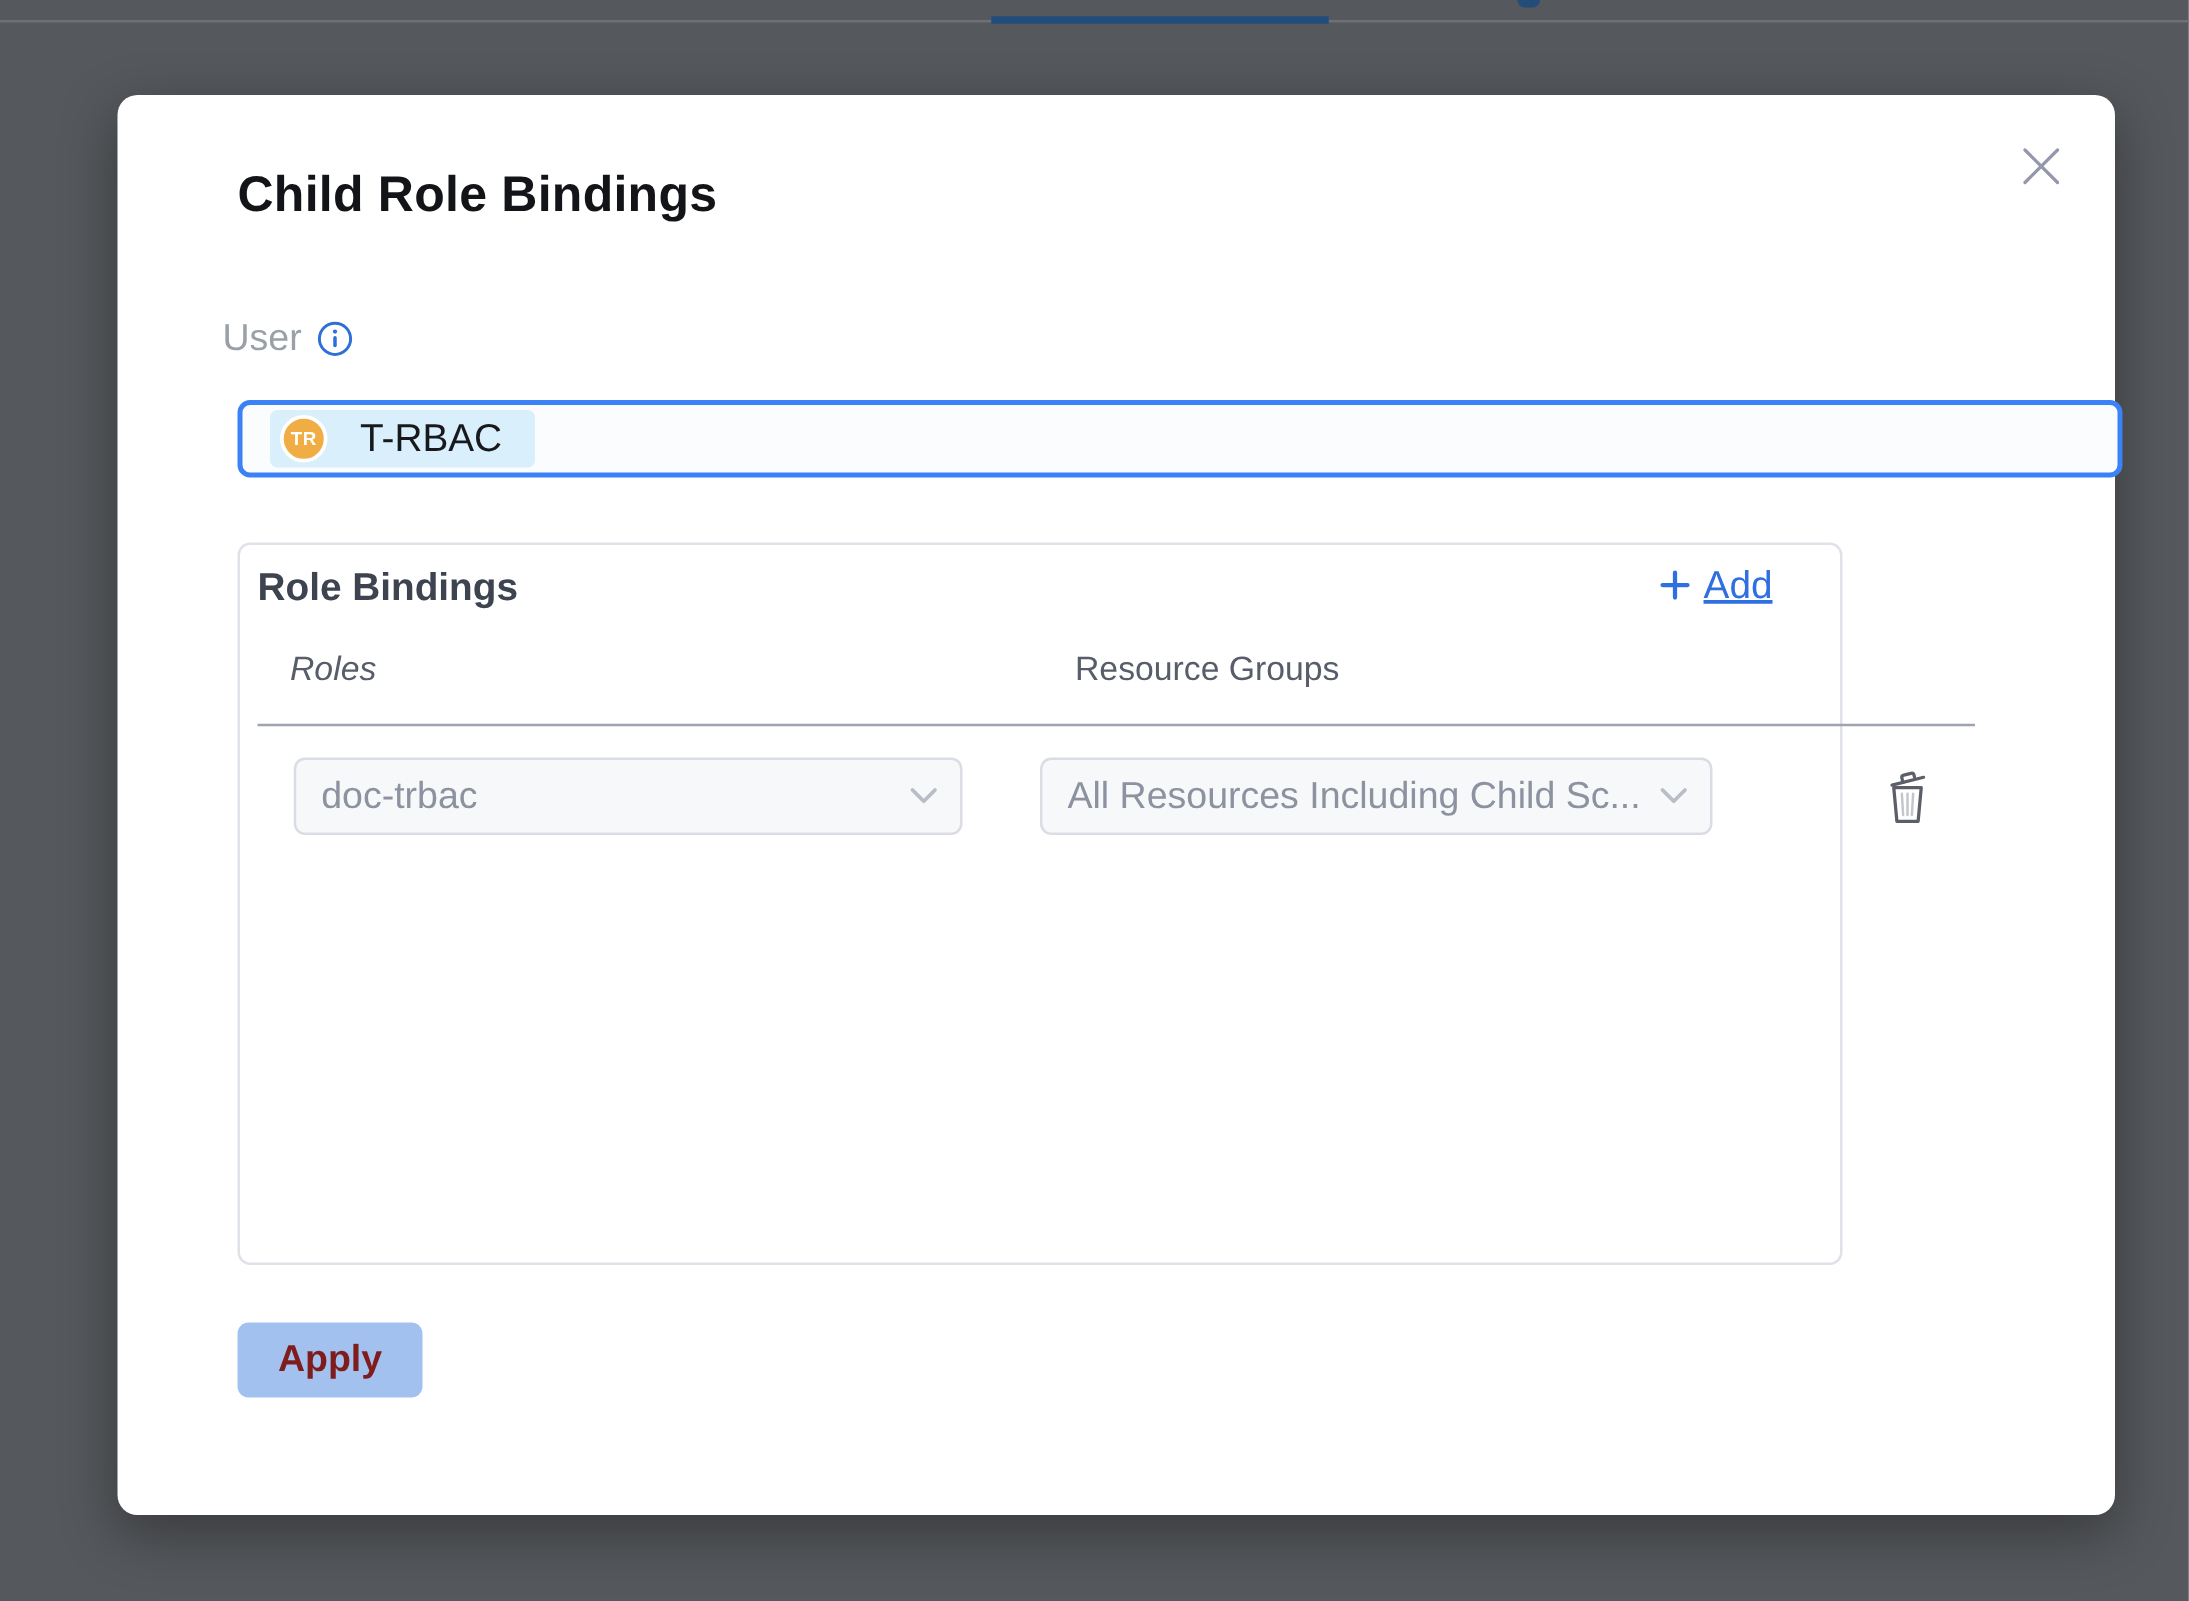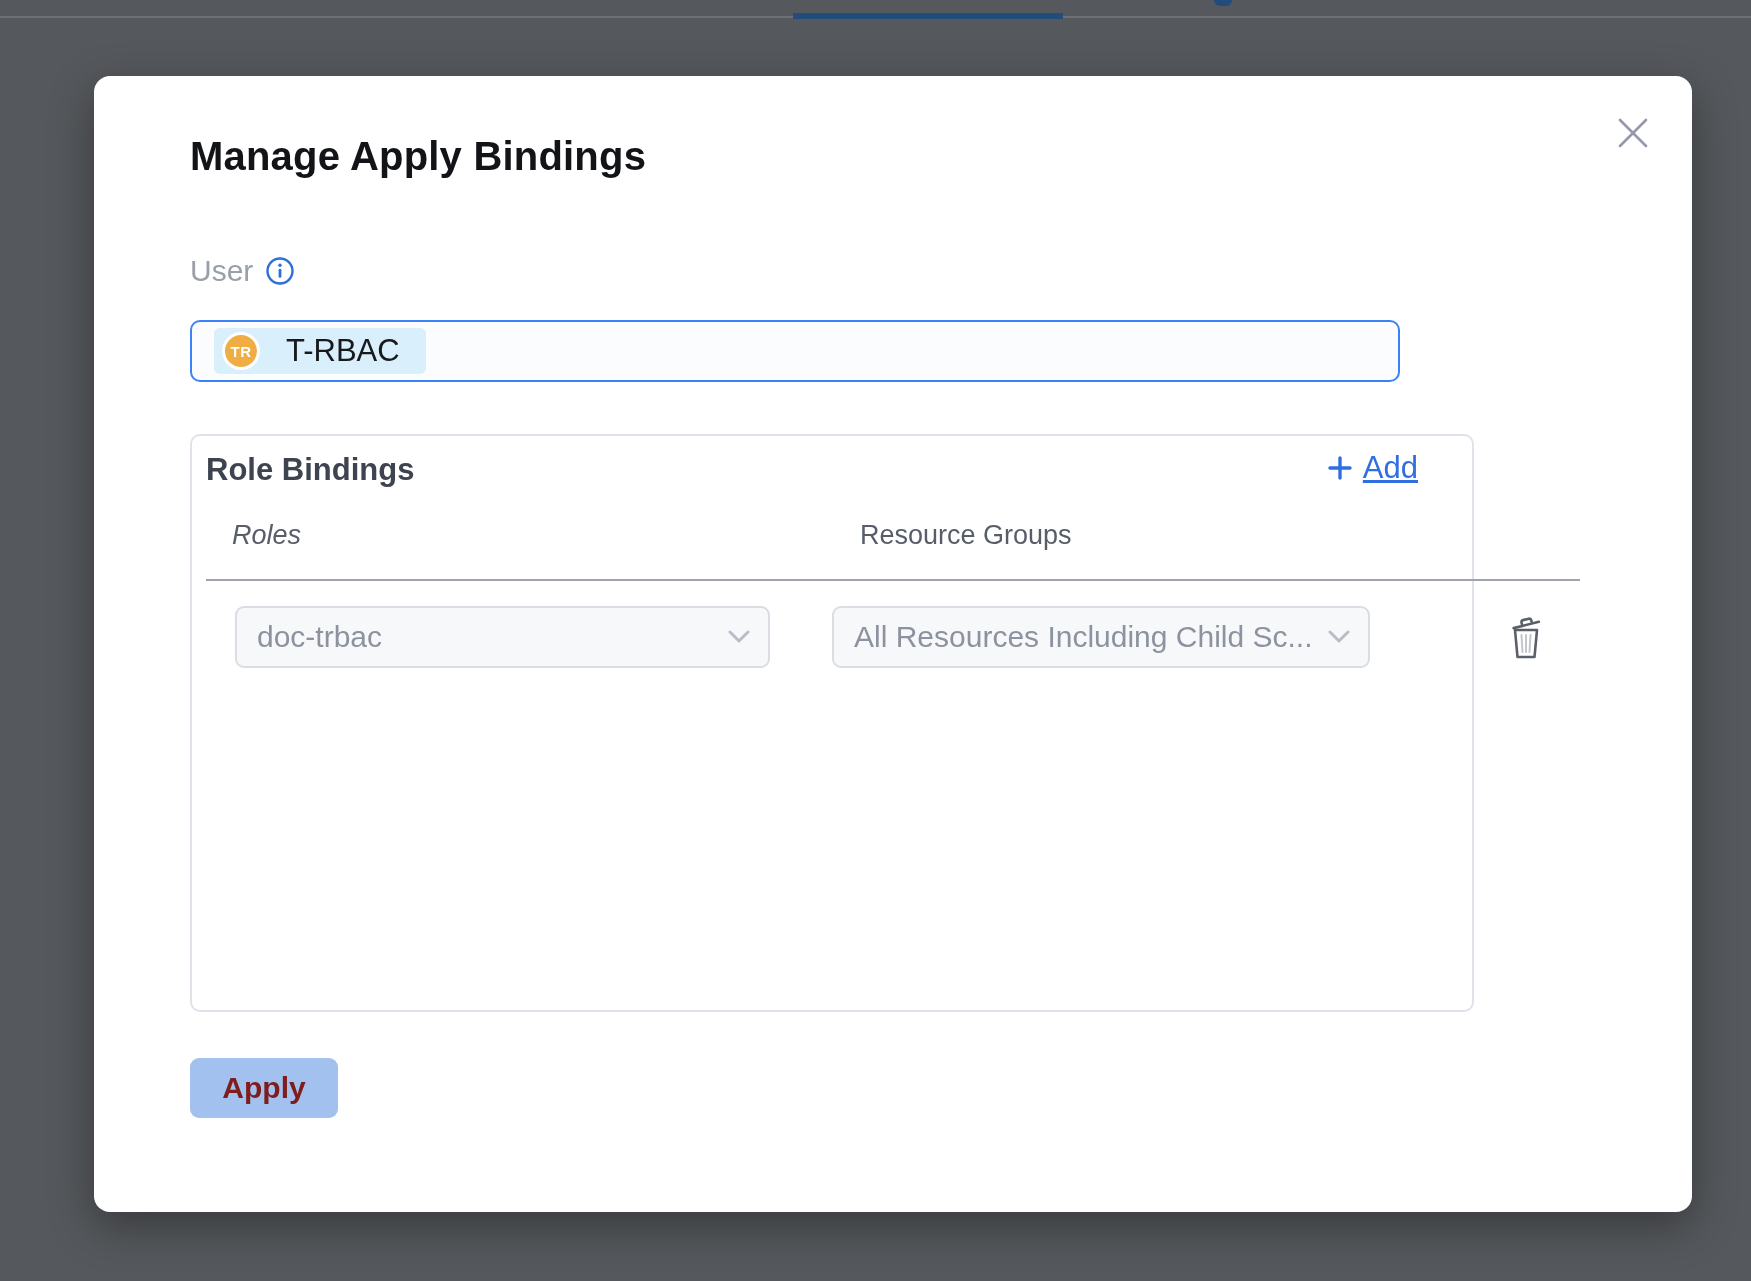--- a/index.html
+++ b/index.html
@@ -38,28 +38,28 @@
     display: flex; align-items: center; justify-content: center;
     cursor: pointer; background: none; border: none;
   }
   .modal-title {
     position: absolute; left: 96px; top: 58px;
     font-size: 40px; font-weight: 700; color: #121418; letter-spacing: 0.2px;
   }
 
   
   .user-label-row {
-    position: absolute; left: 96px; top: 178px;
+    position: absolute; left: 84px; top: 178px;
     display: flex; align-items: center; gap: 12px;
   }
   .user-label { font-size: 30px; color: #9aa0a8; }
   .user-field {
-    position: absolute; left: 96px; top: 244px; width: 1210px; height: 62px;
+    position: absolute; left: 96px; top: 244px; width: 1508px; height: 62px;
     background: #fbfcfd;
-    border: 2px solid #3b82f6;
+    border: 4px solid #3b82f6;
     border-radius: 10px;
     display: flex; align-items: center; padding: 0 10px;
   }
   .user-chip {
     display: inline-flex; align-items: center; gap: 16px;
     background: var(--chip-bg, #d9effc);
     border-radius: 6px;
     height: 46px; padding: 0 26px 0 8px;
     margin-left: 12px;
   }
@@ -160,21 +160,21 @@
 <div class="modal">
 
   <button class="close-btn">
     <span>
       <svg width="34" height="34" viewBox="0 0 34 34">
         <path d="M4 4 L30 30 M30 4 L4 30" stroke="#9597ab" stroke-width="2.6" stroke-linecap="round" fill="none"></path>
       </svg>
     </span>
   </button>
 
-  <h1 class="modal-title">Manage Apply Bindings</h1>
+  <h1 class="modal-title">Child Role Bindings</h1>
 
   <div class="user-label-row">
     <span class="user-label">User</span>
     <span>
       <svg width="30" height="30" viewBox="0 0 30 30">
         <circle cx="15" cy="15" r="12.5" fill="none" stroke="#2e6fd8" stroke-width="2.4"></circle>
         <circle cx="15" cy="9.2" r="1.7" fill="#2e6fd8"></circle>
         <rect x="13.6" y="12.8" width="2.8" height="9" rx="1.4" fill="#2e6fd8"></rect>
       </svg>
     </span>

